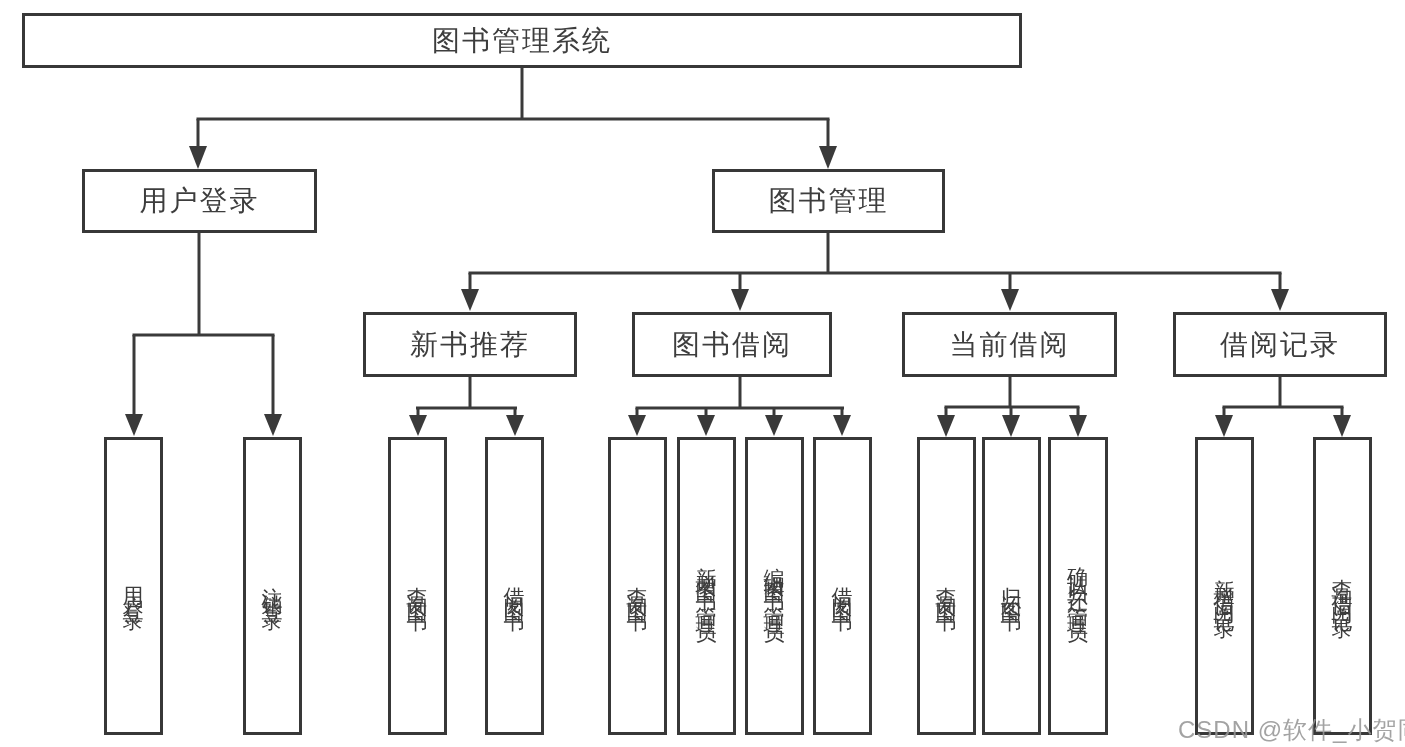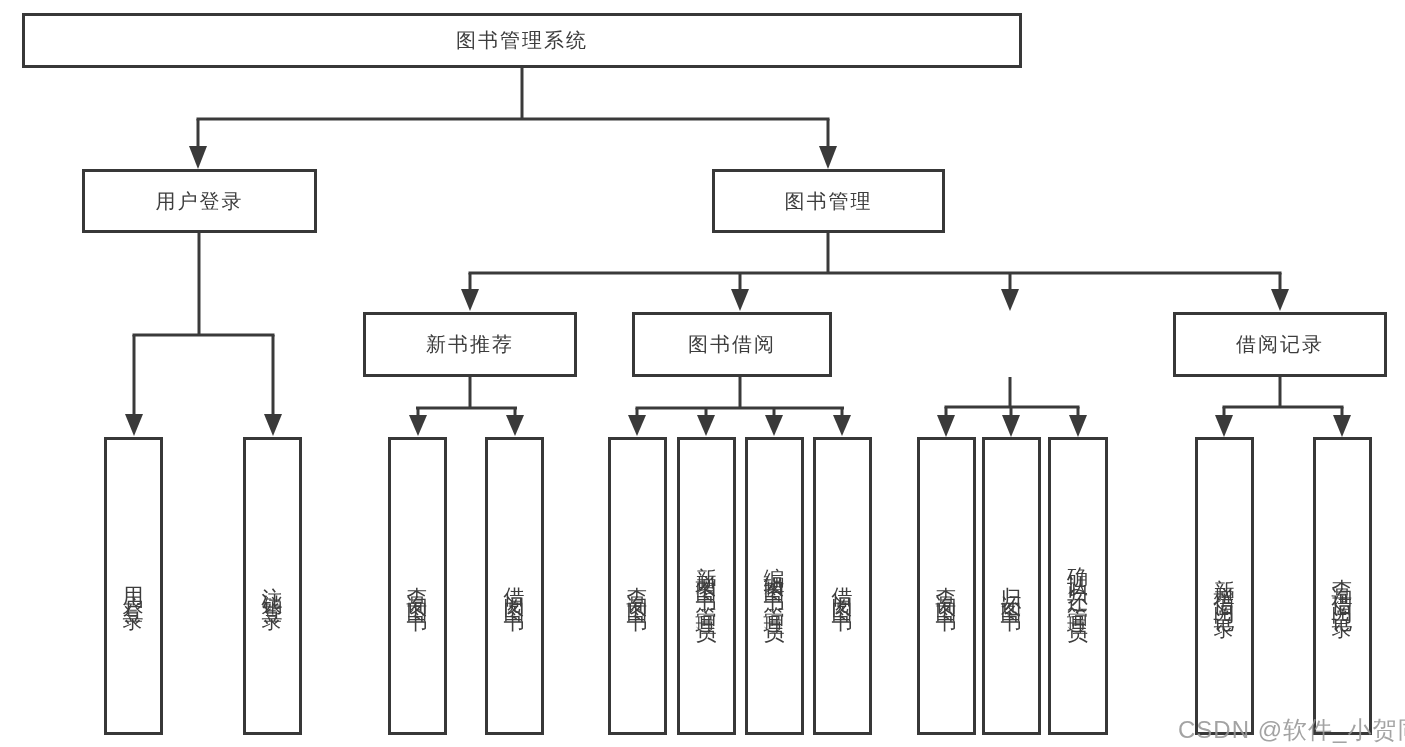--- a/index.html
+++ b/index.html
@@ -6,21 +6,21 @@
   .stage{
     position:relative;width:1405px;height:747px;background:#ffffff;
     font-family:"Liberation Sans","DejaVu Sans",sans-serif;
     color:#3a3a3a;overflow:hidden;
   }
   .connectors{position:absolute;left:0;top:0;width:1405px;height:747px;}
   .box{
     position:absolute;background:#ffffff;border:3px solid #383838;
     box-sizing:border-box;display:flex;align-items:center;justify-content:center;
   }
-  .box.h span{font-size:20px;letter-spacing:2px;white-space:nowrap;color:#3d3d3d;}
+  .box.h span{font-size:28px;letter-spacing:2px;white-space:nowrap;color:#3d3d3d;}
   .box.v span{
     writing-mode:vertical-rl;text-orientation:mixed;
     font-size:21px;letter-spacing:8px;line-height:1;color:#3d3d3d;
   }
   .watermark{
     position:absolute;left:1178px;top:714px;font-size:24px;
     color:rgba(150,150,150,0.88);letter-spacing:1px;white-space:nowrap;z-index:6;
   }
 </style>
 </head>
@@ -119,20 +119,23 @@
   <div class="box h" style="left:363px;top:312px;width:214px;height:65px">
     <span>新书推荐</span>
   </div>
 
   <div class="box h" style="left:712px;top:169px;width:233px;height:64px">
     <span>图书管理</span>
   </div>
   <div class="box h" style="left:632px;top:312px;width:200px;height:65px">
     <span>图书借阅</span>
   </div>
+  <div class="box h" style="left:902px;top:312px;width:215px;height:65px">
+    <span>当前借阅</span>
+  </div>
   <div class="box h" style="left:1173px;top:312px;width:214px;height:65px">
     <span>借阅记录</span>
   </div>
 
   <div class="box v" style="left:104px;top:437px;width:59px;height:298px">
     <span>用户登录</span>
   </div>
   <div class="box v" style="left:243px;top:437px;width:59px;height:298px">
     <span>注销登录</span>
   </div>

